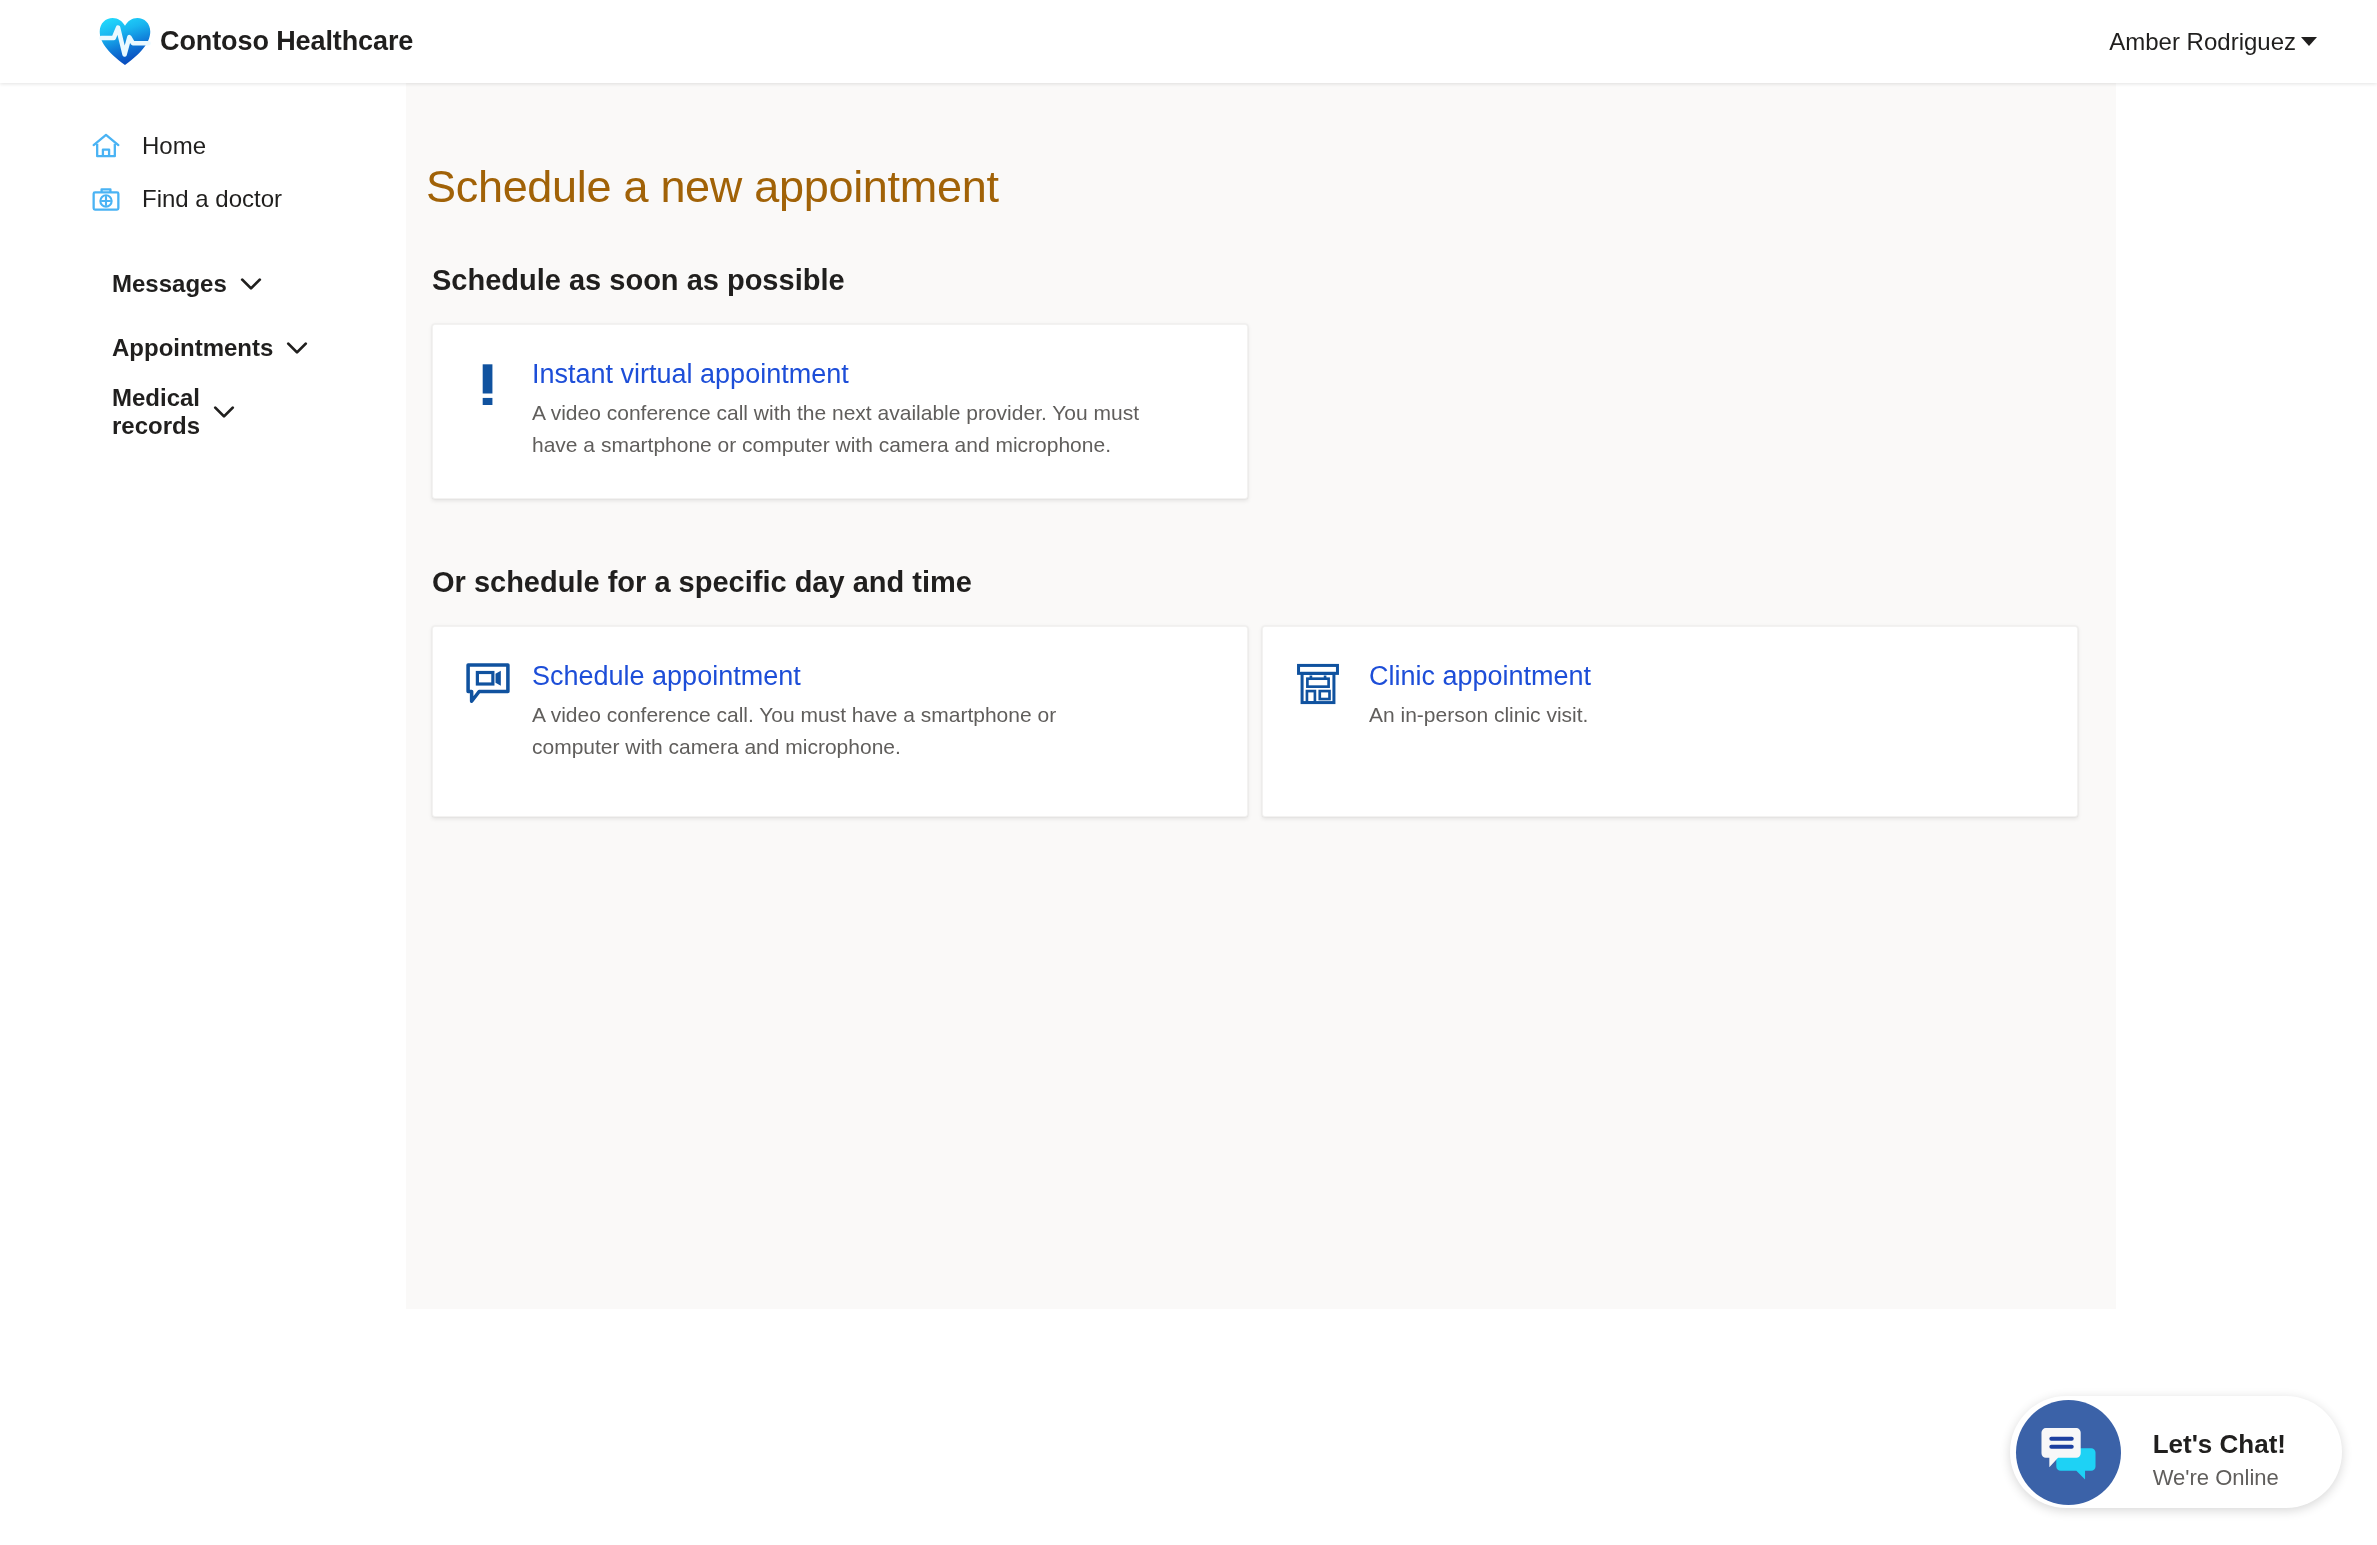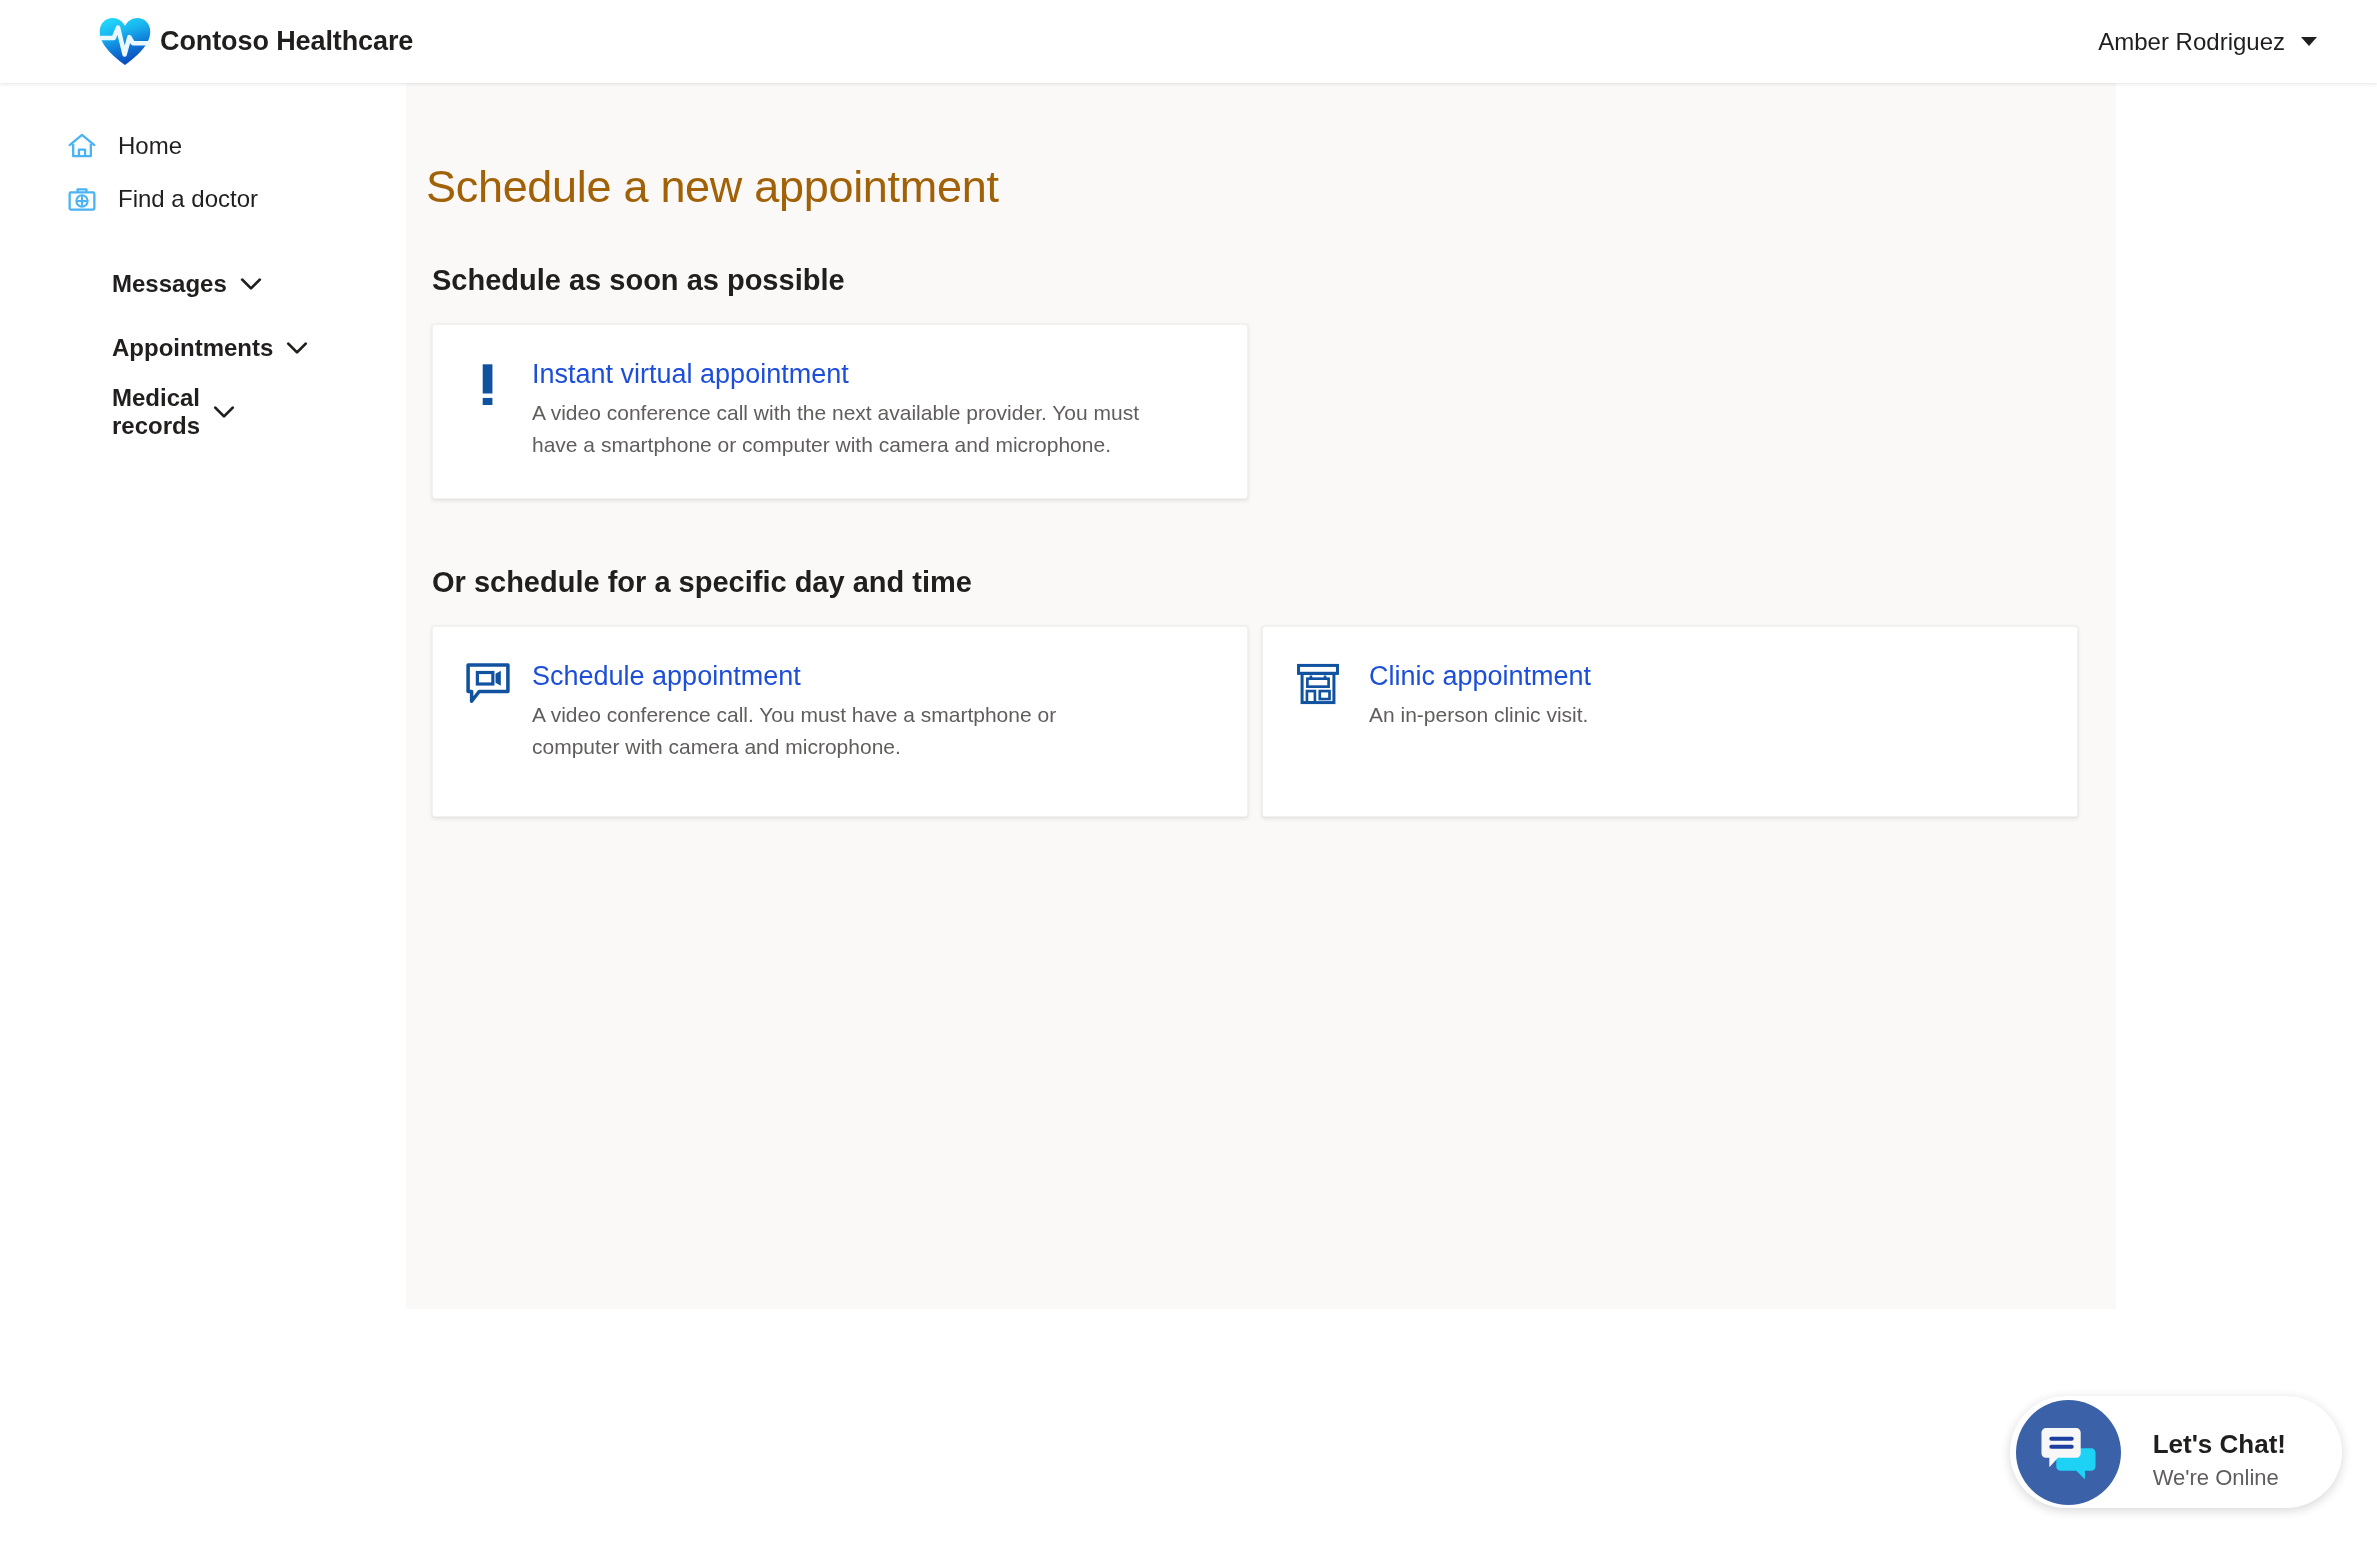--- a/index.html
+++ b/index.html
@@ -51,21 +51,21 @@
     letter-spacing: -0.1px;
   }
 
   .account {
     position: absolute;
     right: 60px;
     top: 50%;
     transform: translateY(-50%);
     display: flex;
     align-items: center;
-    gap: 16px;
+    gap: 5px;
     cursor: pointer;
   }
   .account-name {
     font-size: 24px;
     color: #201f1e;
   }
   .caret {
     width: 0; height: 0;
     border-left: 8px solid transparent;
     border-right: 8px solid transparent;
@@ -79,21 +79,21 @@
     width: 406px;
     height: 1462px;
     background: #ffffff;
     padding-top: 36px;
   }
 
   .nav-link {
     display: flex;
     align-items: center;
     height: 53px;
-    padding-left: 67px;
+    padding-left: 91px;
     gap: 21px;
     cursor: pointer;
     text-decoration: none;
   }
   .nav-link .ico { width: 30px; height: 30px; flex: 0 0 30px; display:block; }
   .nav-link-label {
     font-size: 24px;
     color: #201f1e;
   }
 

